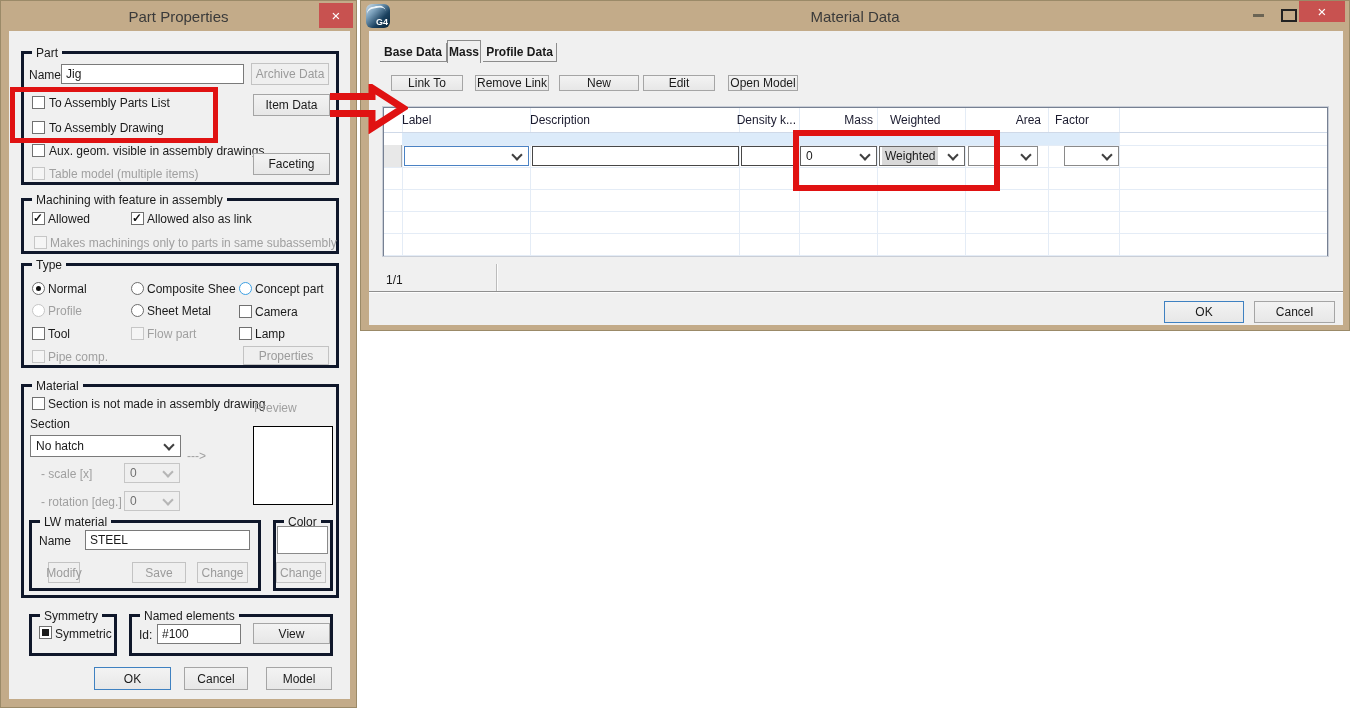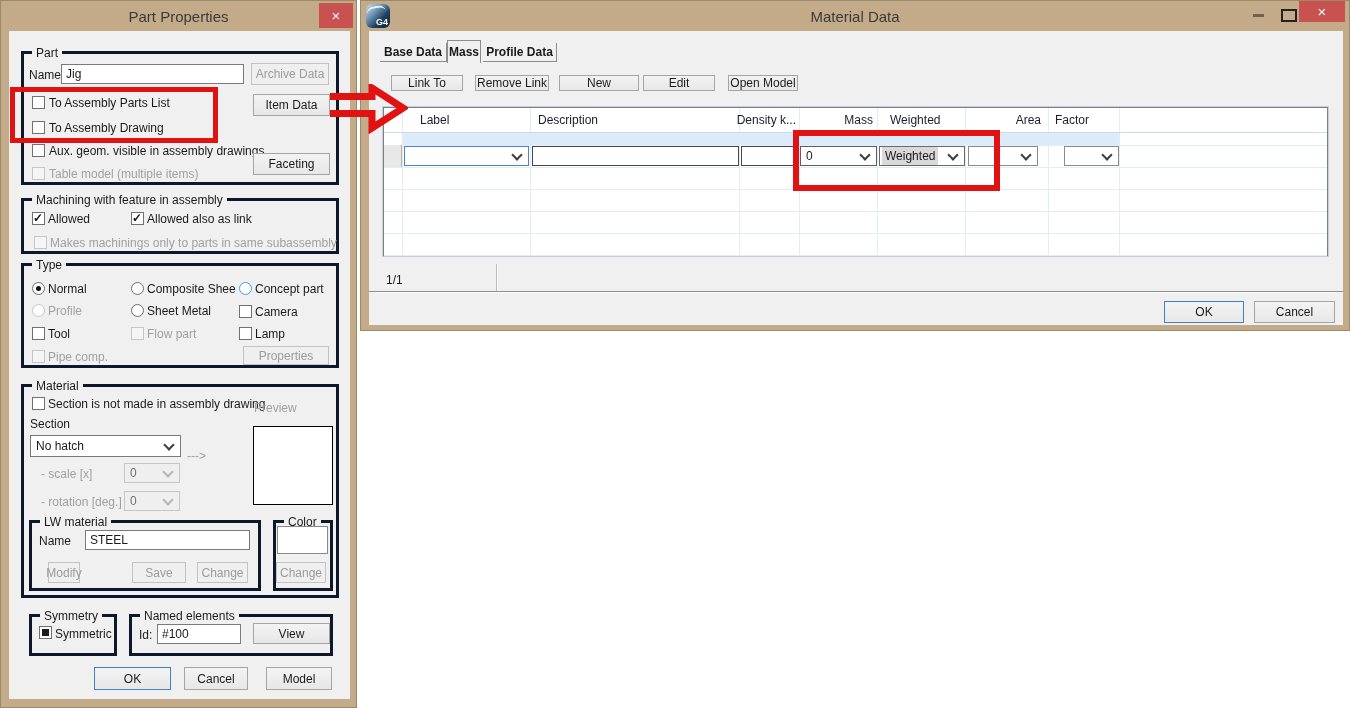--- a/index.html
+++ b/index.html
@@ -215,22 +215,22 @@
       <div class="vl" style="left:664px"></div>
       <div class="vl" style="left:735px"></div>
       <div class="hl" style="top:24px;background:#cfd9e8"></div>
       <div class="hl" style="top:37px"></div>
       <div class="hl" style="top:59px"></div>
       <div class="hl" style="top:81px"></div>
       <div class="hl" style="top:103px"></div>
       <div class="hl" style="top:125px"></div>
       <div class="hl" style="top:147px"></div>
 
-      <div class="th" style="left:28px;width:128px;padding-left:8px">Label</div>
-      <div class="th" style="left:146px;width:209px;padding-left:8px">Description</div>
+      <div class="th" style="left:18px;width:128px;">Label</div>
+      <div class="th" style="left:146px;width:209px;">Description</div>
       <div class="th" style="left:355px;width:60px;justify-content:flex-end;padding-right:3px">Density k...</div>
       <div class="th" style="left:415px;width:78px;justify-content:flex-end;padding-right:4px">Mass</div>
       <div class="th" style="left:493px;width:88px;padding-left:13px">Weighted</div>
       <div class="th" style="left:581px;width:83px;justify-content:flex-end;padding-right:7px">Area</div>
       <div class="th" style="left:664px;width:71px;justify-content:flex-end;padding-right:30px">Factor</div>
 
       <div class="abs" style="left:18px;top:25px;width:717px;height:12px;background:#dcebfa"></div>
 
       <div class="abs" style="left:0;top:37px;width:18px;height:22px;background:#e8e8e8;border-right:1px solid #b0b0b0;box-sizing:border-box"></div>
 

